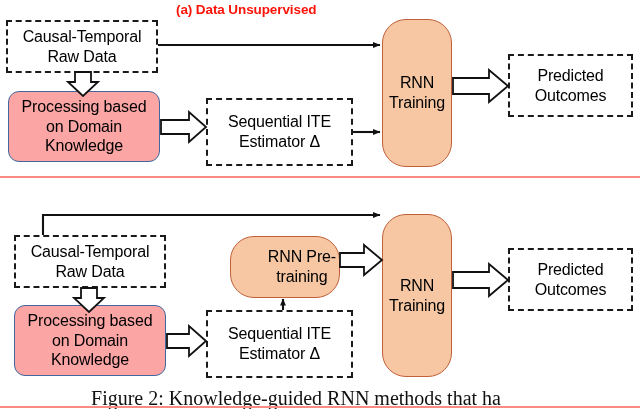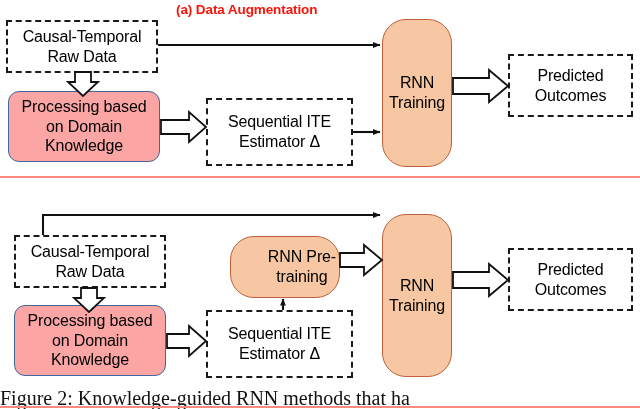--- a/index.html
+++ b/index.html
@@ -71,35 +71,36 @@
     position: absolute;
     left: 0; top: 0;
     width: 640px; height: 409px;
     pointer-events: none;
   }
 
   .caption {
     position: absolute;
     left: 0;
     width: 592px;
+    text-align: center;
     font-family: "Liberation Serif", serif;
     font-size: 20px;
     color: #111111;
     white-space: nowrap;
     overflow: hidden;
   }
 </style>
 </head>
 <body>
 
 <div id="page">
 
   <div class="panel" id="panel-a">
 
-    <div class="panel-title" style="left:176px; top:2px;">(a) Data Augmentation</div>
+    <div class="panel-title" style="left:176px; top:2px;">(a) Data Unsupervised</div>
 
     <div class="node dashed" style="left:6px; top:20px; width:152px; height:53px;">
       <div>
         <span class="lbl">Causal-Temporal</span>
         <span class="lbl">Raw Data</span>
       </div>
     </div>
 
     <div class="node fill-blue" style="left:8px; top:91px; width:152px; height:71px;">
       <div>

